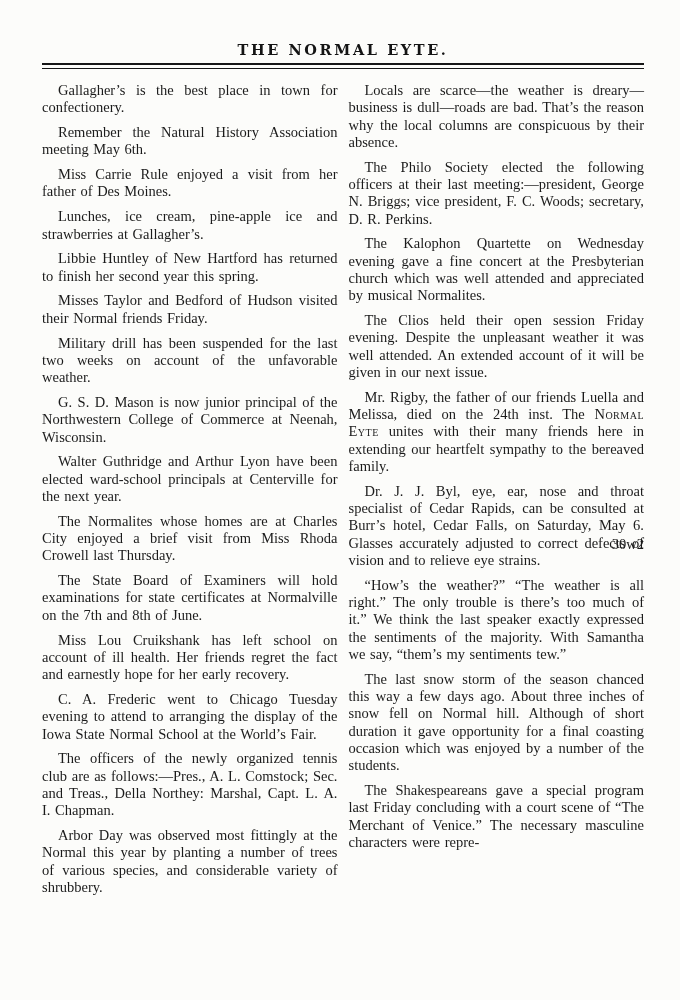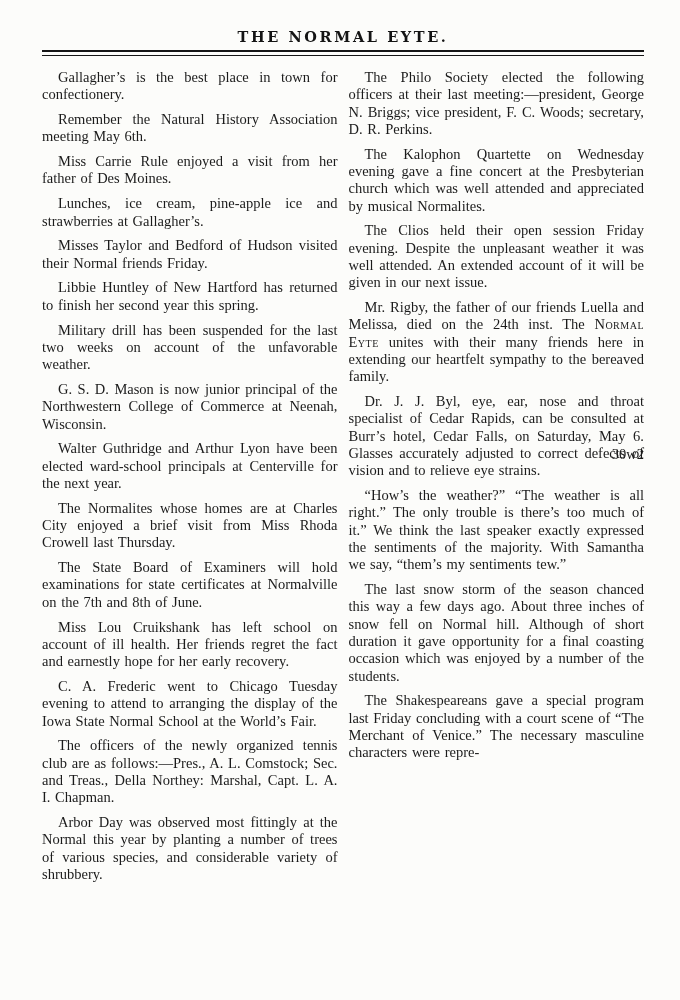--- a/index.html
+++ b/index.html
@@ -11,21 +11,21 @@
     height: 1000px;
     background: #fcfcfa;
     color: #1b1b1b;
     font-family: "Liberation Serif", serif;
     overflow: hidden;
   }
   .page {
     box-sizing: border-box;
     width: 680px;
     height: 1000px;
-    padding: 28px 36px 0 42px;
+    padding: 41px 36px 0 42px;
   }
   .masthead {
     text-align: center;
     font-family: "DejaVu Serif", serif;
     font-weight: bold;
     font-size: 14.5px;
     letter-spacing: 2.6px;
     color: #141414;
   }
   .double-rule {
@@ -73,34 +73,35 @@
   <div class="masthead">THE NORMAL EYTE.</div>
   <div class="double-rule"></div>
 
   <div class="columns">
 
     <div class="col">
       <p class="news-item">Gallagher’s is the best place in town for confectionery.</p>
       <p class="news-item">Remember the Natural History Association meeting May 6th.</p>
       <p class="news-item">Miss Carrie Rule enjoyed a visit from her father of Des Moines.</p>
       <p class="news-item">Lunches, ice cream, pine-apple ice and strawberries at Gallagher’s.</p>
+      <p class="news-item">Libbie Huntley of New Hartford has returned to finish her second year this spring.</p>
       <p class="news-item">Misses Taylor and Bedford of Hudson visited their Normal friends Friday.</p>
-      <p class="news-item">Libbie Huntley of New Hartford has returned to finish her second year this spring.</p>
       <p class="news-item">Military drill has been suspended for the last two weeks on account of the unfavorable weather.</p>
       <p class="news-item">G. S. D. Mason is now junior principal of the Northwestern College of Commerce at Neenah, Wisconsin.</p>
       <p class="news-item">Walter Guthridge and Arthur Lyon have been elected ward-school principals at Centerville for the next year.</p>
       <p class="news-item">The Normalites whose homes are at Charles City enjoyed a brief visit from Miss Rhoda Crowell last Thursday.</p>
       <p class="news-item">The State Board of Examiners will hold examinations for state certificates at Normalville on the 7th and 8th of June.</p>
       <p class="news-item">Miss Lou Cruikshank has left school on account of ill health.  Her friends regret the fact and earnestly hope for her early recovery.</p>
       <p class="news-item">C. A. Frederic went to Chicago Tuesday evening to attend to arranging the display of the Iowa State Normal School at the World’s Fair.</p>
       <p class="news-item">The officers of the newly organized tennis club are as follows:—Pres., A. L. Comstock; Sec. and Treas., Della Northey: Marshal, Capt. L. A. I. Chapman.</p>
       <p class="news-item">Arbor Day was observed most fittingly at the Normal this year by planting a number of trees of various species, and considerable variety of shrubbery.</p>
     </div>
 
     <div class="col">
+      <p class="news-item">Locals are scarce—the weather is dreary—business is dull—roads are bad.  That’s the reason why the local columns are conspicuous by their absence.</p>
       <p class="news-item">The Philo Society elected the following officers at their last meeting:—president, George N. Briggs; vice president, F. C. Woods; secretary, D. R. Perkins.</p>
       <p class="news-item">The Kalophon Quartette on Wednesday evening gave a fine concert at the Presbyterian church which was well attended and appreciated by musical Normalites.</p>
       <p class="news-item">The Clios held their open session Friday evening.  Despite the unpleasant weather it was well attended.  An extended account of it will be given in our next issue.</p>
       <p class="news-item"><span>Mr. Rigby, the father of our friends Luella and Melissa, died on the 24th inst. The </span><span class="sc">Normal Eyte</span><span> unites with their many friends here in extending our heartfelt sympathy to the bereaved family.</span></p>
       <p class="news-item rel"><span>Dr. J. J. Byl, eye, ear, nose and throat specialist of Cedar Rapids, can be consulted at Burr’s hotel, Cedar Falls, on Saturday, May 6.  Glasses accurately adjusted to correct defects of vision and to relieve eye strains.</span><span class="ad-code">30w2</span></p>
       <p class="news-item">“How’s the weather?”  “The weather is all right.”  The only trouble is there’s too much of it.”  We think the last speaker exactly expressed the sentiments of the majority.  With Samantha we say, “them’s my sentiments tew.”</p>
       <p class="news-item">The last snow storm of the season chanced this way a few days ago.  About three inches of snow fell on Normal hill.  Although of short duration it gave opportunity for a final coasting occasion which was enjoyed by a number of the students.</p>
       <p class="news-item">The Shakespeareans gave a special program last Friday concluding with a court scene of “The Merchant of Venice.”  The necessary masculine characters were repre-</p>
     </div>
 

